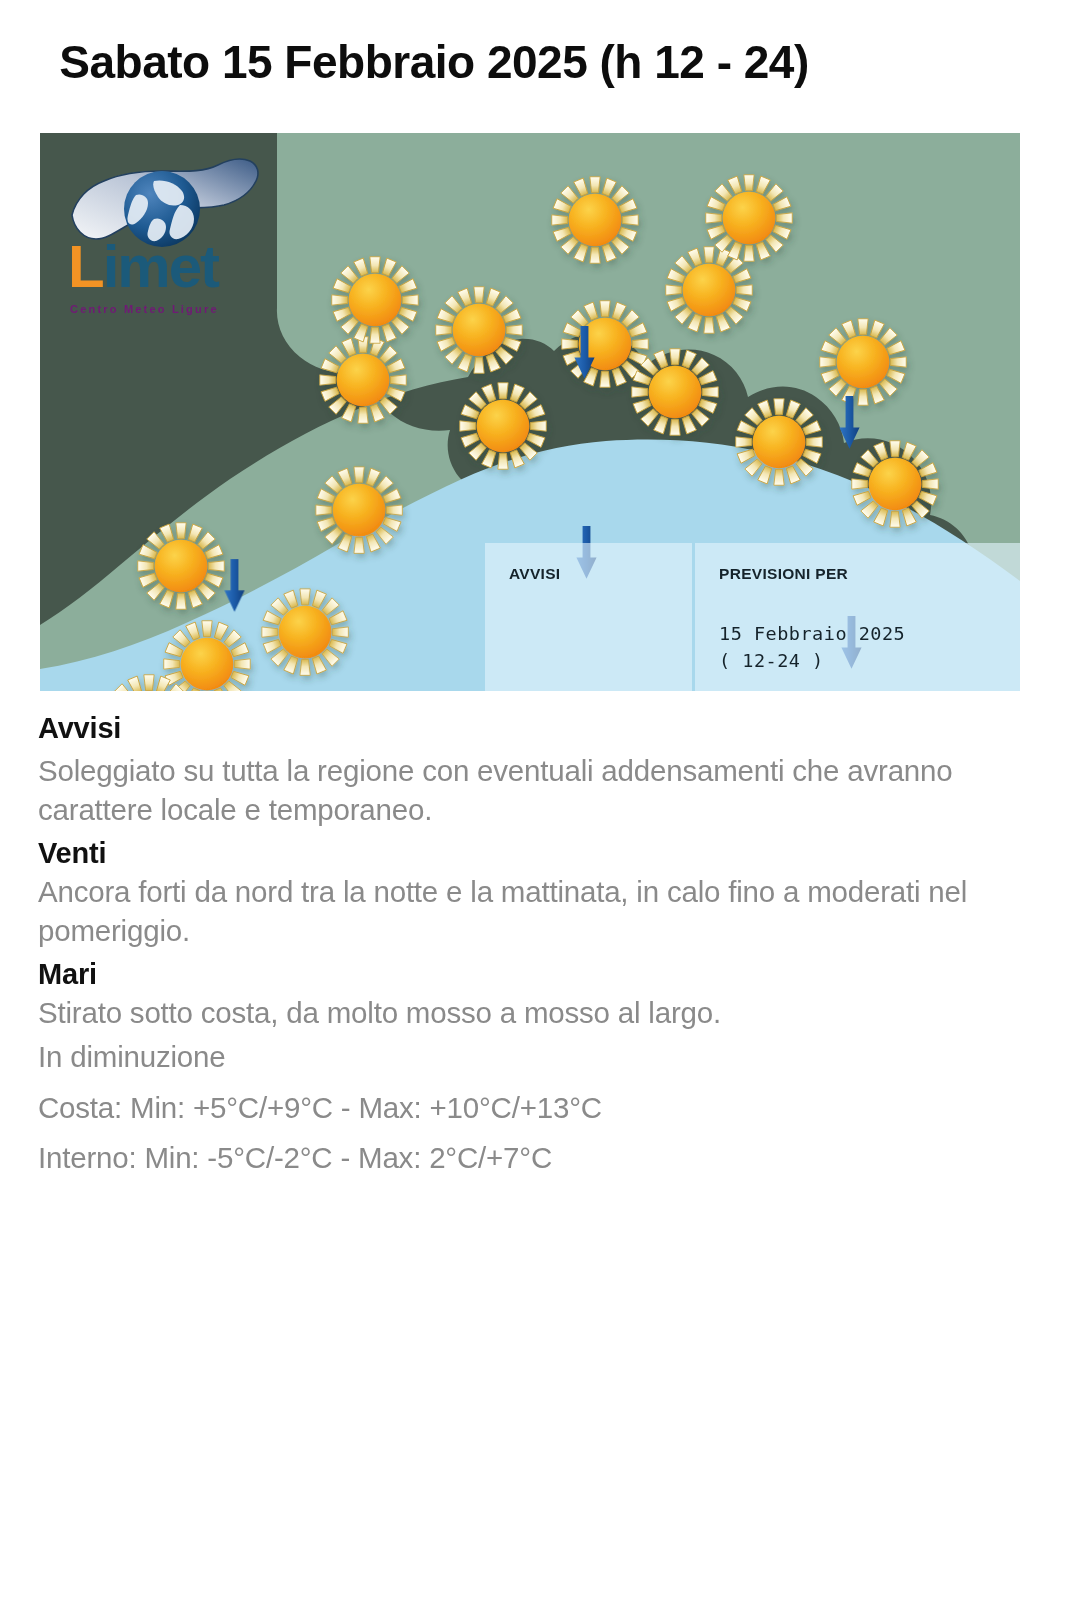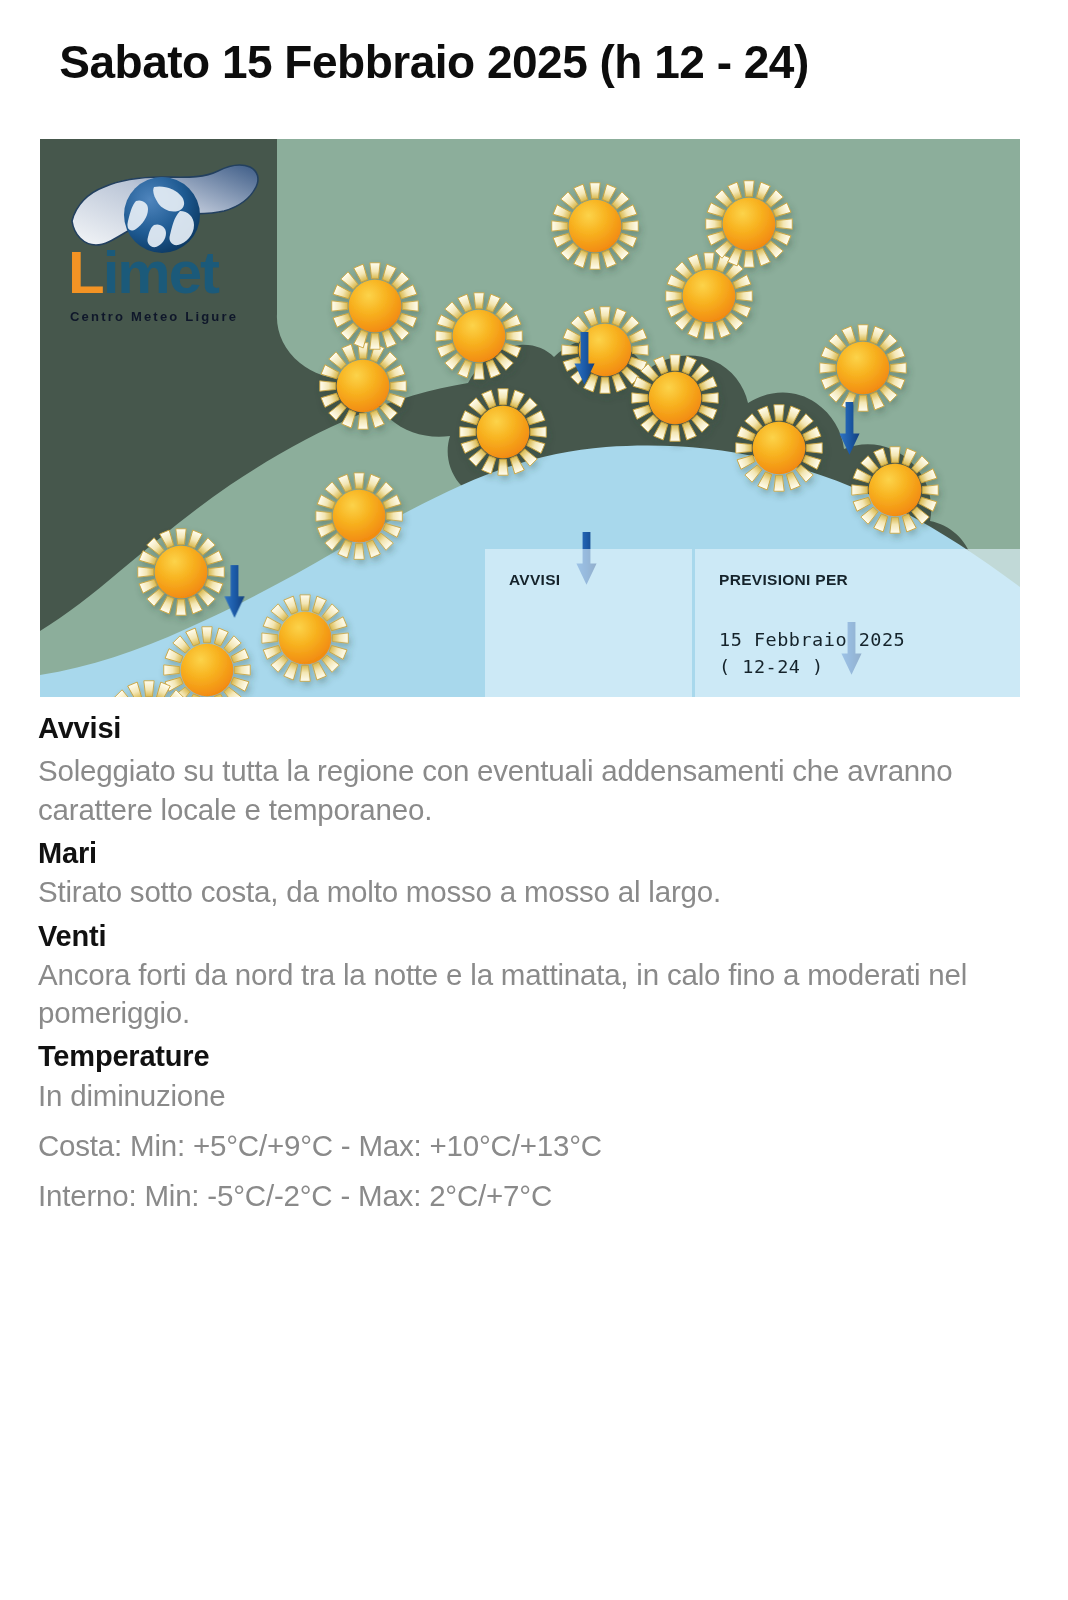--- a/index.html
+++ b/index.html
@@ -19,21 +19,21 @@
     text-align:center;
     letter-spacing:-0.5px;
     padding:38px 0 0 0;
     line-height:1.05;
     white-space:nowrap;
   }
 
   
   .map-wrap {
     position:absolute;
-    left:40px; top:139px;
+    left:40px; top:133px;
     width:980px; height:558px;
     overflow:hidden;
     background:#8cae9b;
   }
   .map-svg { display:block; width:980px; height:558px; }
 
   
   .logo {
     position:absolute; left:18px; top:10px;
     width:220px; height:185px;
@@ -43,23 +43,23 @@
   .logo-word {
     position:absolute; left:10px; top:94px;
     font-size:60px; font-weight:bold;
     letter-spacing:-2px;
     line-height:1;
     color:#1b5a7a;
   }
   .logo-word .l-orange { color:#f39324; }
   .logo-sub {
     position:absolute; left:12px; top:160px;
-    font-size:13px;
+    font-size:11px;
     letter-spacing:2.2px;
-    color:#0f172a;
+    color:#701a75;
     font-weight:600;
   }
 
   
   .legend {
     position:absolute;
     left:445px; top:410px;
     width:535px; height:148px;
     display:flex;
   }
@@ -318,30 +318,29 @@
 
     <div class="sec">
       <h2>Avvisi</h2>
     </div>
 
     <div class="sec">
       <p>Soleggiato su tutta la regione con eventuali addensamenti che avranno carattere locale e temporaneo.</p>
     </div>
 
     <div class="sec">
+      <h2>Venti</h2>
+      <p>Ancora forti da nord tra la notte e la mattinata, in calo fino a moderati nel pomeriggio.</p>
+    </div>
+
+    <div class="sec">
       <h2>Mari</h2>
       <p>Stirato sotto costa, da molto mosso a mosso al largo.</p>
     </div>
 
     <div class="sec">
-      <h2>Venti</h2>
-      <p>Ancora forti da nord tra la notte e la mattinata, in calo fino a moderati nel pomeriggio.</p>
-    </div>
-
-    <div class="sec">
-      <h2>Temperature</h2>
       <p>In diminuzione</p>
       <p>Costa: Min: +5°C/+9°C - Max: +10°C/+13°C</p>
       <p>Interno: Min: -5°C/-2°C - Max: 2°C/+7°C</p>
     </div>
 
   </div>
 </div>
 
 </body></html>

